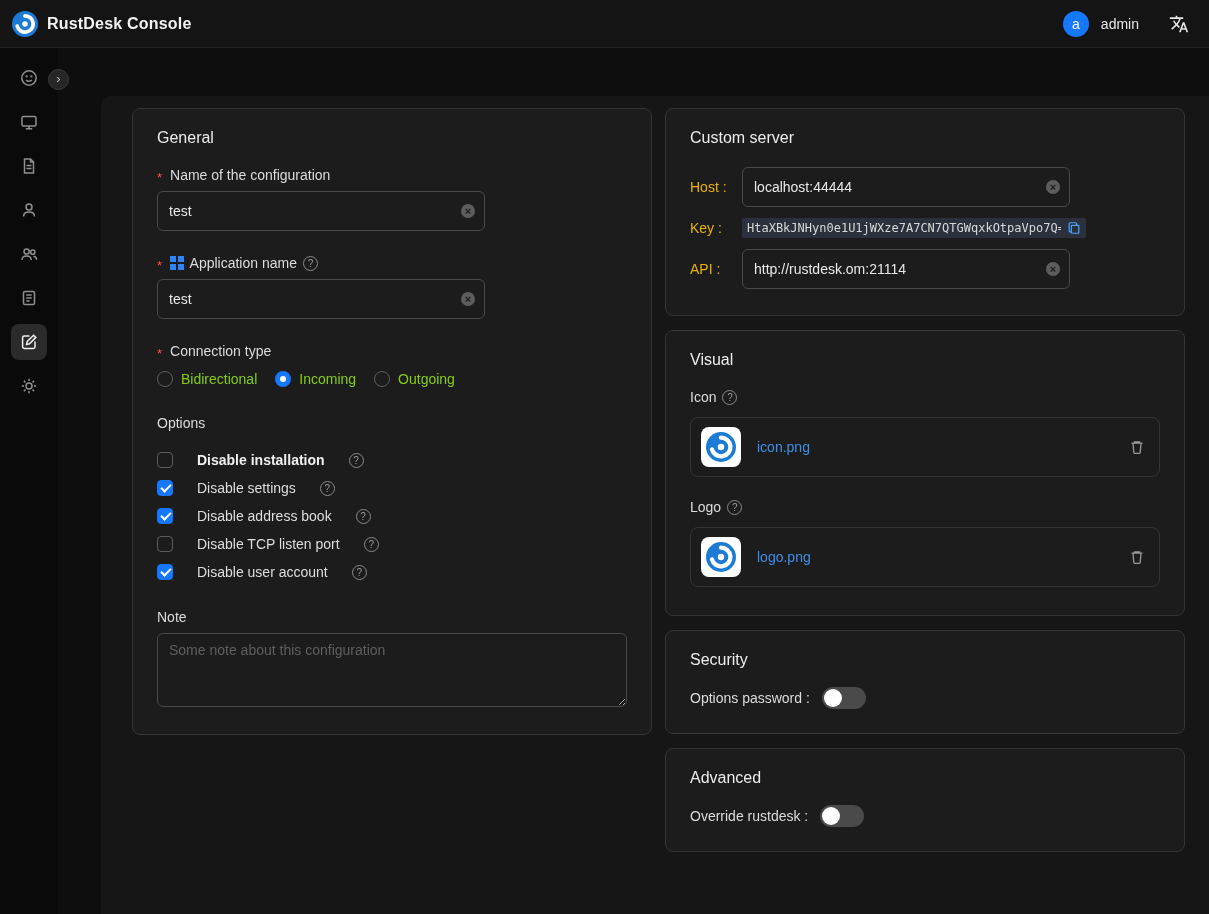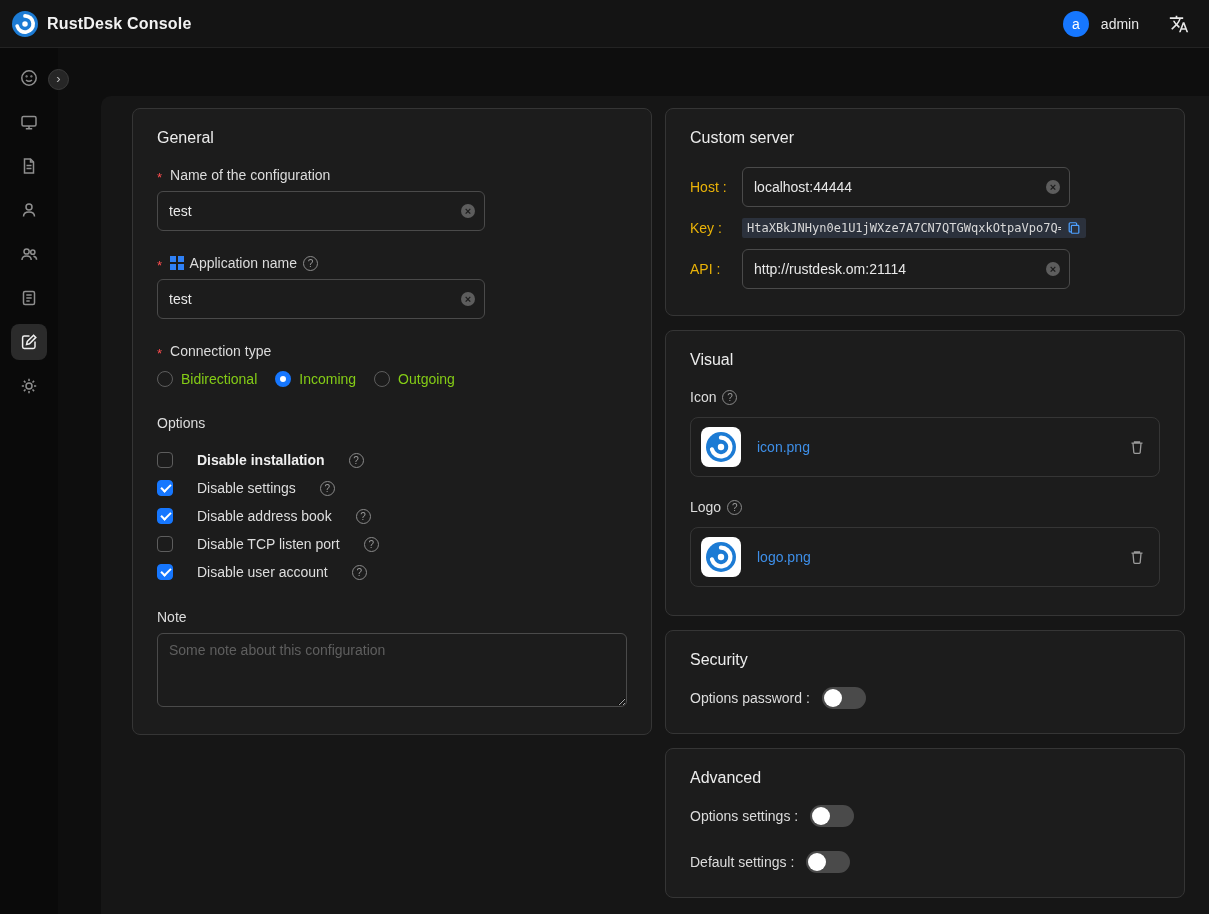--- a/index.html
+++ b/index.html
@@ -408,29 +408,23 @@
             <span>Options password :</span>
             <span class="switch">
                 <span class="knob"></span>
               </span>
           </div>
         </div>
 
         <div class="card">
           <div class="card-title" style="margin-bottom:6px;">Advanced</div>
           <div class="switch-row">
-            <span>Options settings :</span>
+            <span>Override rustdesk :</span>
             <span class="switch">
                 <span class="knob"></span>
               </span>
           </div>
-          <div class="switch-row" style="margin-top:24px;">
-            <span>Default settings :</span>
-            <span class="switch">
-                <span class="knob"></span>
-              </span>
-          </div>
         </div>
 
       </div>
     </div>
   </div>
 </div>
 
 </body></html>

